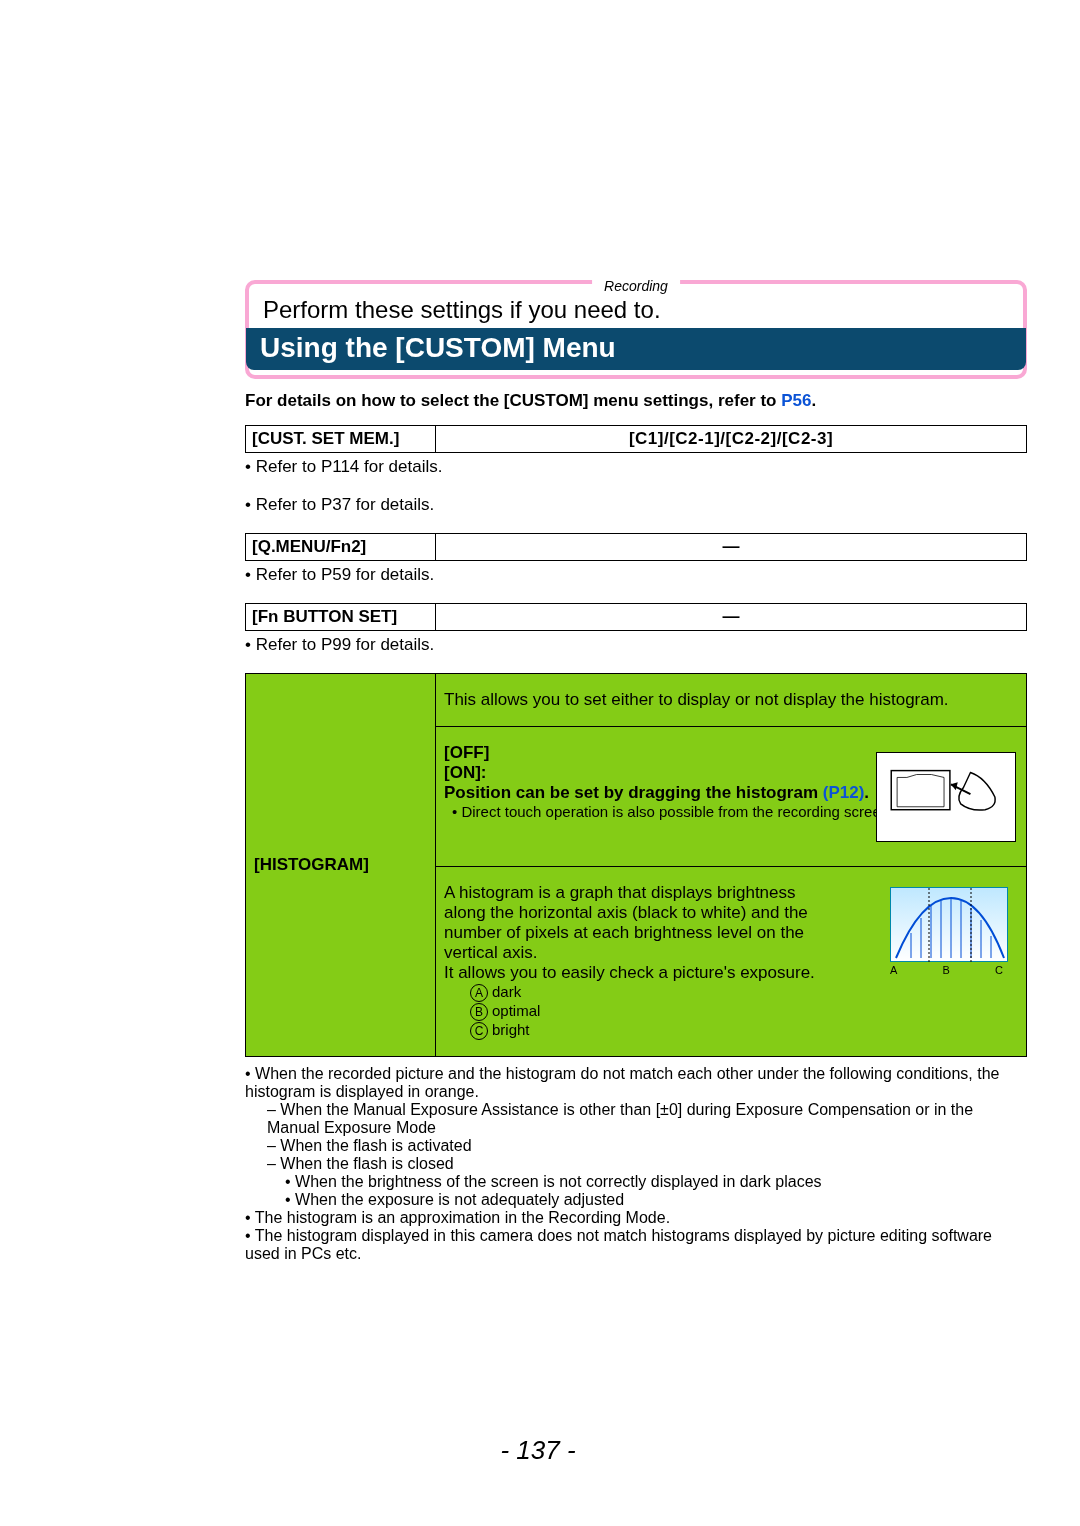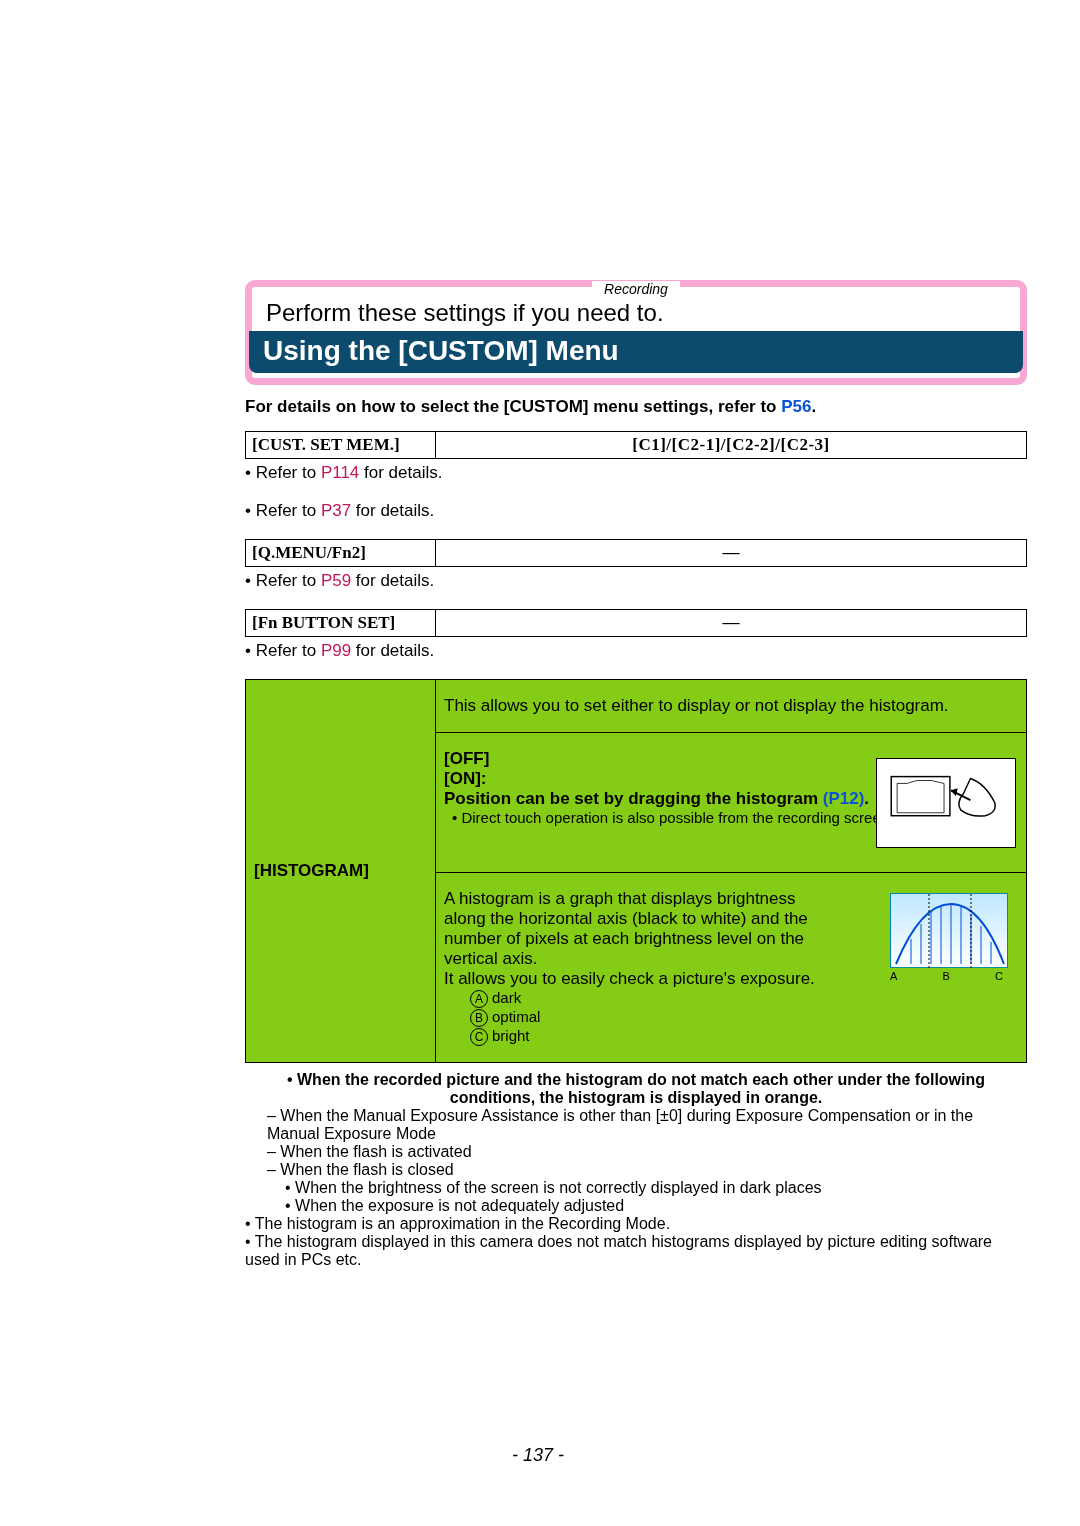--- a/index.html
+++ b/index.html
@@ -10,21 +10,21 @@
     height: 1526px;
     position: relative;
   }
   .page {
     position: absolute;
     left: 245px;
     top: 280px;
     width: 782px;
   }
   .section-header-wrap {
-    border: 7px solid #f9a8d4;
+    border: 4px solid #f9a8d4;
     border-radius: 10px;
     position: relative;
     padding-bottom: 8px;
     margin-bottom: 12px;
   }
   .tab-label {
     position: absolute;
     top: -6px;
     left: 50%;
     transform: translateX(-50%);
@@ -55,36 +55,35 @@
   .setting-table {
     width: 100%;
     border-collapse: collapse;
     margin-top: 6px;
   }
   .setting-table td {
     border: 1px solid #000;
     padding: 3px 6px;
     font-size: 17px;
     background: #fff;
-    font-family: Liberation Serif, serif;
   }
   .setting-table .label-cell {
     font-weight: bold;
     width: 190px;
   }
   .setting-table .value-cell {
     font-weight: bold;
     text-align: center;
   }
   .value-cell.centered { text-align: center; }
   .refer-line {
     font-size: 17px;
     margin: 4px 0 18px 0;
   }
-  .refer-line .page-link { color: #be185d; }
+  .refer-line .page-link { color: #000000; }
   .histogram-table {
     width: 100%;
     border-collapse: collapse;
     margin-top: 4px;
   }
   .histogram-table td {
     border: 1px solid #000;
     padding: 16px 8px;
     font-size: 17px;
     vertical-align: top;
@@ -115,30 +114,30 @@
     right: 8px;
     top: 4px;
     width: 120px;
   }
   .indent-list { font-size: 15px; padding-left: 26px; }
   .indent-list .circ { display:inline-block; width:18px; height:18px; border:1px solid #000; border-radius:50%; text-align:center; line-height:16px; font-size:12px; margin-right:4px;}
   .notes {
     font-size: 16px;
     margin-top: 8px;
   }
-  .notes .n-bold { font-weight: bold; text-align: center; }
+  .notes .n-bold { font-weight: normal; }
   .notes .sub { padding-left: 22px; display:block; }
   .notes .sub2 { padding-left: 40px; display:block; }
   .page-footer {
     position: absolute;
     bottom: 60px;
     width: 1076px;
     text-align: center;
     font-style: italic;
-    font-size: 18px;
+    font-size: 26px;
   }
   .c-icons { font-weight: bold; letter-spacing: 0.5px; }
   
   .hand-svg { width:100%; height:100%; }
   .hist-graph { width:118px; height:75px; border:1px solid #08a; background:linear-gradient(#bfe8ff,#fff); }
 </style>
 </head>
 <body>
 
 <div class="page">

